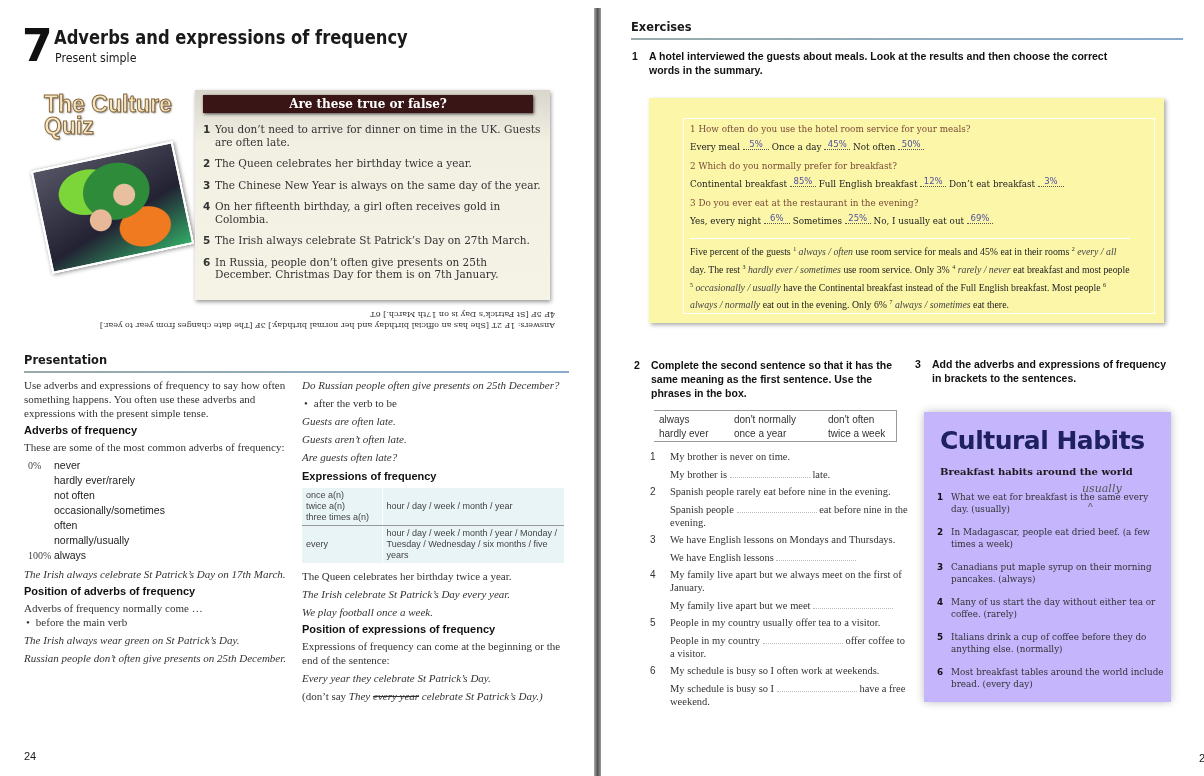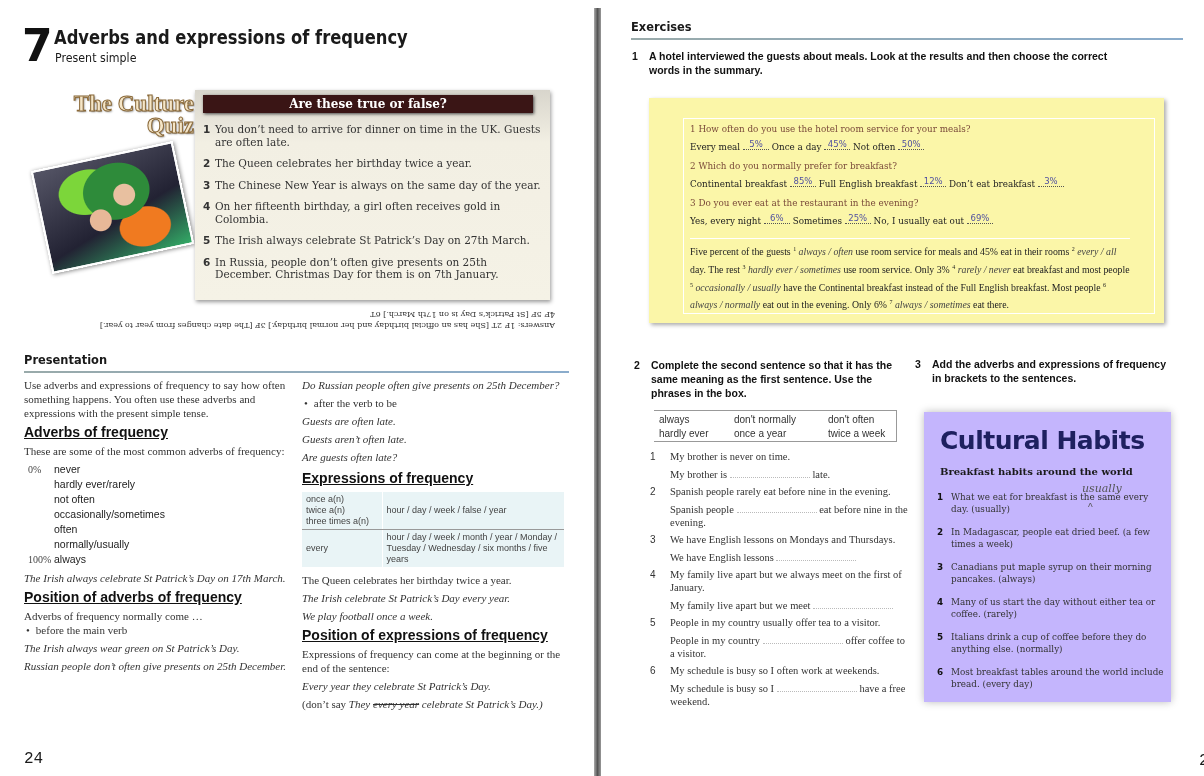--- a/index.html
+++ b/index.html
@@ -6,53 +6,53 @@
   body { width: 1204px; height: 776px; background: #fff; position: relative; overflow: hidden; font-family: "Liberation Sans", sans-serif; color: #1a1a1a; }
   .page { position: absolute; top: 0; height: 776px; }
   #left { left: 0; width: 596px; }
   #right { left: 604px; width: 600px; }
   .spine { position: absolute; left: 594px; top: 8px; width: 7px; height: 768px; background: linear-gradient(90deg,#aaa,#555,#999); }
 
   .unit-num { position: absolute; left: 22px; top: 24px; font-family: "DejaVu Sans", sans-serif; font-weight: bold; font-size: 44px; line-height: 44px; color: #111; }
   .unit-title { position: absolute; left: 54px; top: 26px; font-family: "DejaVu Sans", sans-serif; font-weight: bold; font-size: 19px; transform: scaleX(0.86); transform-origin: left; }
   .unit-sub { position: absolute; left: 55px; top: 50px; font-size: 13px; font-family: "DejaVu Sans", sans-serif; transform: scaleX(0.85); transform-origin: left; }
 
-  .quiz-title { position: absolute; left: 44px; top: 93px; width: 150px; text-align: right; font-family: Liberation Serif, serif; font-weight: bold; font-size: 23px; line-height: 22px; color: #f5e6c8; -webkit-text-stroke: 1px #8b6a3a; text-shadow: 1px 1px 2px #777; }
+  .quiz-title { position: absolute; left: 44px; top: 93px; width: 150px; text-align: left; font-family: Liberation Sans, sans-serif; font-weight: bold; font-size: 23px; line-height: 22px; color: #f5e6c8; -webkit-text-stroke: 1px #8b6a3a; text-shadow: 1px 1px 2px #777; }
   .photo { position: absolute; left: 40px; top: 155px; width: 145px; height: 105px; transform: rotate(-12deg); border: 2px solid #fff; box-shadow: 1px 1px 4px #888; background:
       radial-gradient(circle at 60% 40%, #e8c0a0 0 10%, transparent 11%),
       radial-gradient(circle at 40% 60%, #e8b898 0 10%, transparent 11%),
       radial-gradient(ellipse at 55% 35%, #2e8b3a 0 30%, transparent 31%),
       radial-gradient(ellipse at 35% 30%, #7cd63a 0 22%, transparent 23%),
       radial-gradient(ellipse at 70% 75%, #f07a20 0 18%, transparent 19%),
       linear-gradient(160deg,#556 0%,#223 60%,#3a6 100%); }
 
   .quiz-box { position: absolute; left: 195px; top: 90px; width: 355px; height: 210px; background: linear-gradient(180deg,#d8d5cc 0%,#f2efe3 25%,#f5f2e6 100%); box-shadow: 1px 2px 4px #999; padding-left: 23px; }
   .quiz-head { position: absolute; left: 8px; top: 5px; width: 330px; height: 18px; background: #3a1515; color: #fff; text-align: center; font-family: "DejaVu Serif", serif; font-weight: bold; font-size: 12px; line-height: 18px; box-shadow: 1px 1px 3px #444; }
   .quiz-list { position: absolute; left: 8px; top: 33px; width: 340px; list-style: none; font-family: "DejaVu Serif", serif; font-size: 10.5px; color: #333; }
   .quiz-list li { display: flex; margin-bottom: 9px; line-height: 12.5px; }
   .quiz-list .n { width: 12px; font-weight: bold; flex: none; font-family: "DejaVu Sans", sans-serif; }
   .answers { position: absolute; left: 95px; top: 309px; width: 460px; font-family: "DejaVu Serif", serif; font-size: 8px; line-height: 11px; color: #333; transform: rotate(180deg); text-align: left; }
 
   .sec-head { position: absolute; font-family: "DejaVu Sans", sans-serif; font-weight: bold; font-size: 13px; transform: scaleX(0.88); transform-origin: left; }
   .rule { position: absolute; height: 2px; background: linear-gradient(90deg,#9aa,#8aaccc); }
   .serif { font-family: "Liberation Serif", serif; font-size: 11px; color: #333; line-height: 14px; }
-  .sub { font-family: "Liberation Sans", sans-serif; font-weight: bold; font-size: 14px; color: #111; text-decoration: underline; }
+  .sub { font-family: "Liberation Sans", sans-serif; font-weight: bold; font-size: 11px; color: #111; }
   .col { position: absolute; }
   .col p { margin-bottom: 4px; }
   .scale { display: grid; grid-template-columns: 26px 1fr; font-size: 10.5px; line-height: 15px; color: #222; margin: 2px 0 4px 4px; }
   .scale .pct { font-family: "Liberation Serif", serif; font-size: 10px; color: #444; }
   .scale .w { font-family: "Liberation Sans", sans-serif; }
   .ital { font-style: italic; }
   .bullet::before { content: "•"; margin: 0 6px 0 2px; }
   .expr-table { width: 262px; border-collapse: collapse; font-size: 9px; color: #444; background: #e9f4f6; margin: 6px 0 6px; }
   .expr-table td { padding: 2px 4px; vertical-align: middle; line-height: 11px; }
   .expr-table tr:first-child td { border-bottom: 1px solid #999; }
   .expr-table td:first-child { border-right: 1px solid #fff; width: 80px; }
   .strike { text-decoration: line-through; }
-  .pnum { position: absolute; font-size: 16px; font-family: Liberation Mono, monospace; }
+  .pnum { position: absolute; font-size: 11px; font-family: Liberation Sans, sans-serif; }
 
   
   .ex-instr { position: absolute; font-size: 10.5px; font-weight: bold; line-height: 14px; color: #111; }
   .ex-instr .n { position: absolute; left: -17px; }
   .yellow { position: absolute; left: 45px; top: 98px; width: 515px; height: 225px; background: #fbf6a8; box-shadow: 2px 2px 4px #aaa; }
   .yellow-inner { position: absolute; left: 34px; top: 20px; width: 472px; height: 196px; border: 1px solid #fff; }
   .survey { position: absolute; left: 45px; top: 125px; width: 460px; font-family: "DejaVu Serif", serif; font-size: 8.8px; color: #222; }
   .survey .q { color: #7a4a3a; margin-bottom: 8px; }
   .survey .a { margin-bottom: 8px; }
   .fill { display: inline-block; border-bottom: 1px dotted #555; min-width: 26px; text-align: center; font-family: "DejaVu Sans", sans-serif; font-size: 8.5px; color: #5050a0; position: relative; top: -3px; }
@@ -158,21 +158,21 @@
     <p class="serif ital">Guests are often late.</p>
     <p class="serif ital">Guests aren’t often late.</p>
     <p class="serif ital">Are guests often late?</p>
     <p class="sub" style="margin-top:6px">Expressions of frequency</p>
     <table class="expr-table">
       <tbody>
           <tr>
         <td style="white-space:pre-line">once a(n)
 twice a(n)
 three times a(n)</td>
-        <td>hour / day / week / false / year</td>
+        <td>hour / day / week / month / year</td>
       </tr>
       <tr>
         <td>every</td>
         <td>hour / day / week / month / year / Monday / Tuesday / Wednesday / six months / five years</td>
       </tr>
     </tbody>
       </table>
     <p class="serif">The Queen celebrates her birthday twice a year.</p>
     <p class="serif ital">The Irish celebrate St Patrick’s Day every year.</p>
     <p class="serif ital">We play football once a week.</p>

